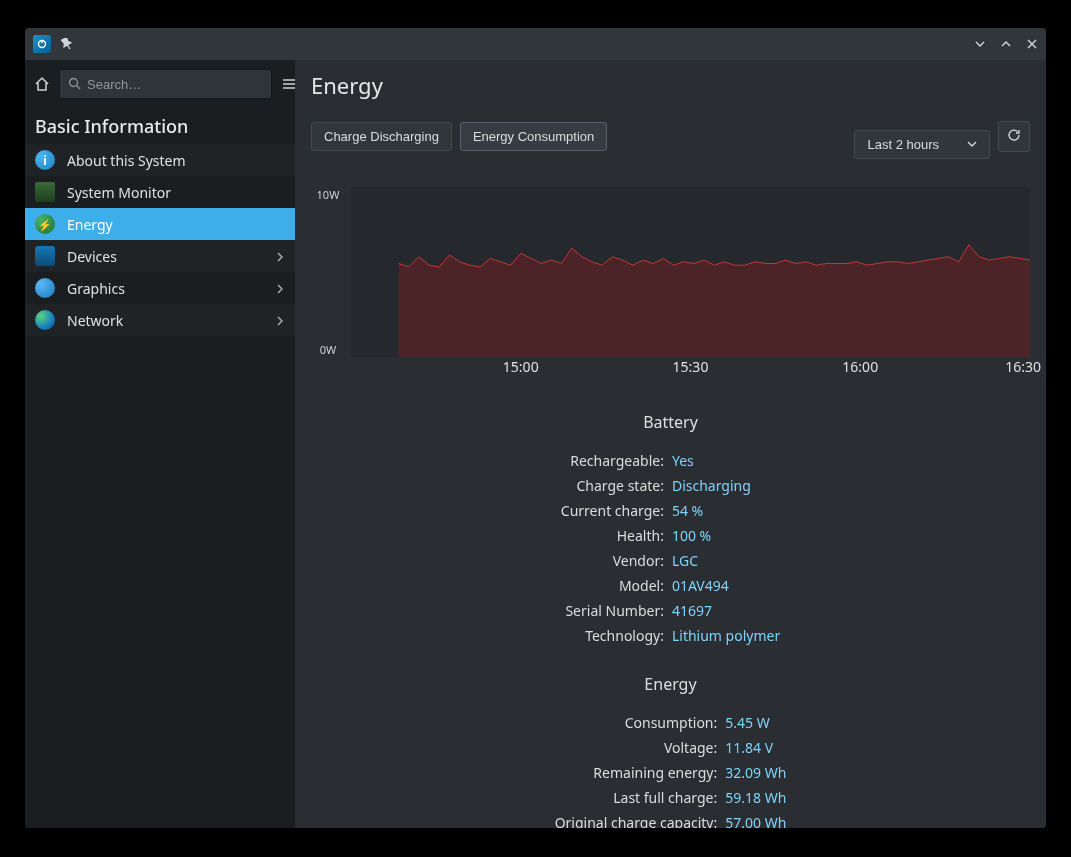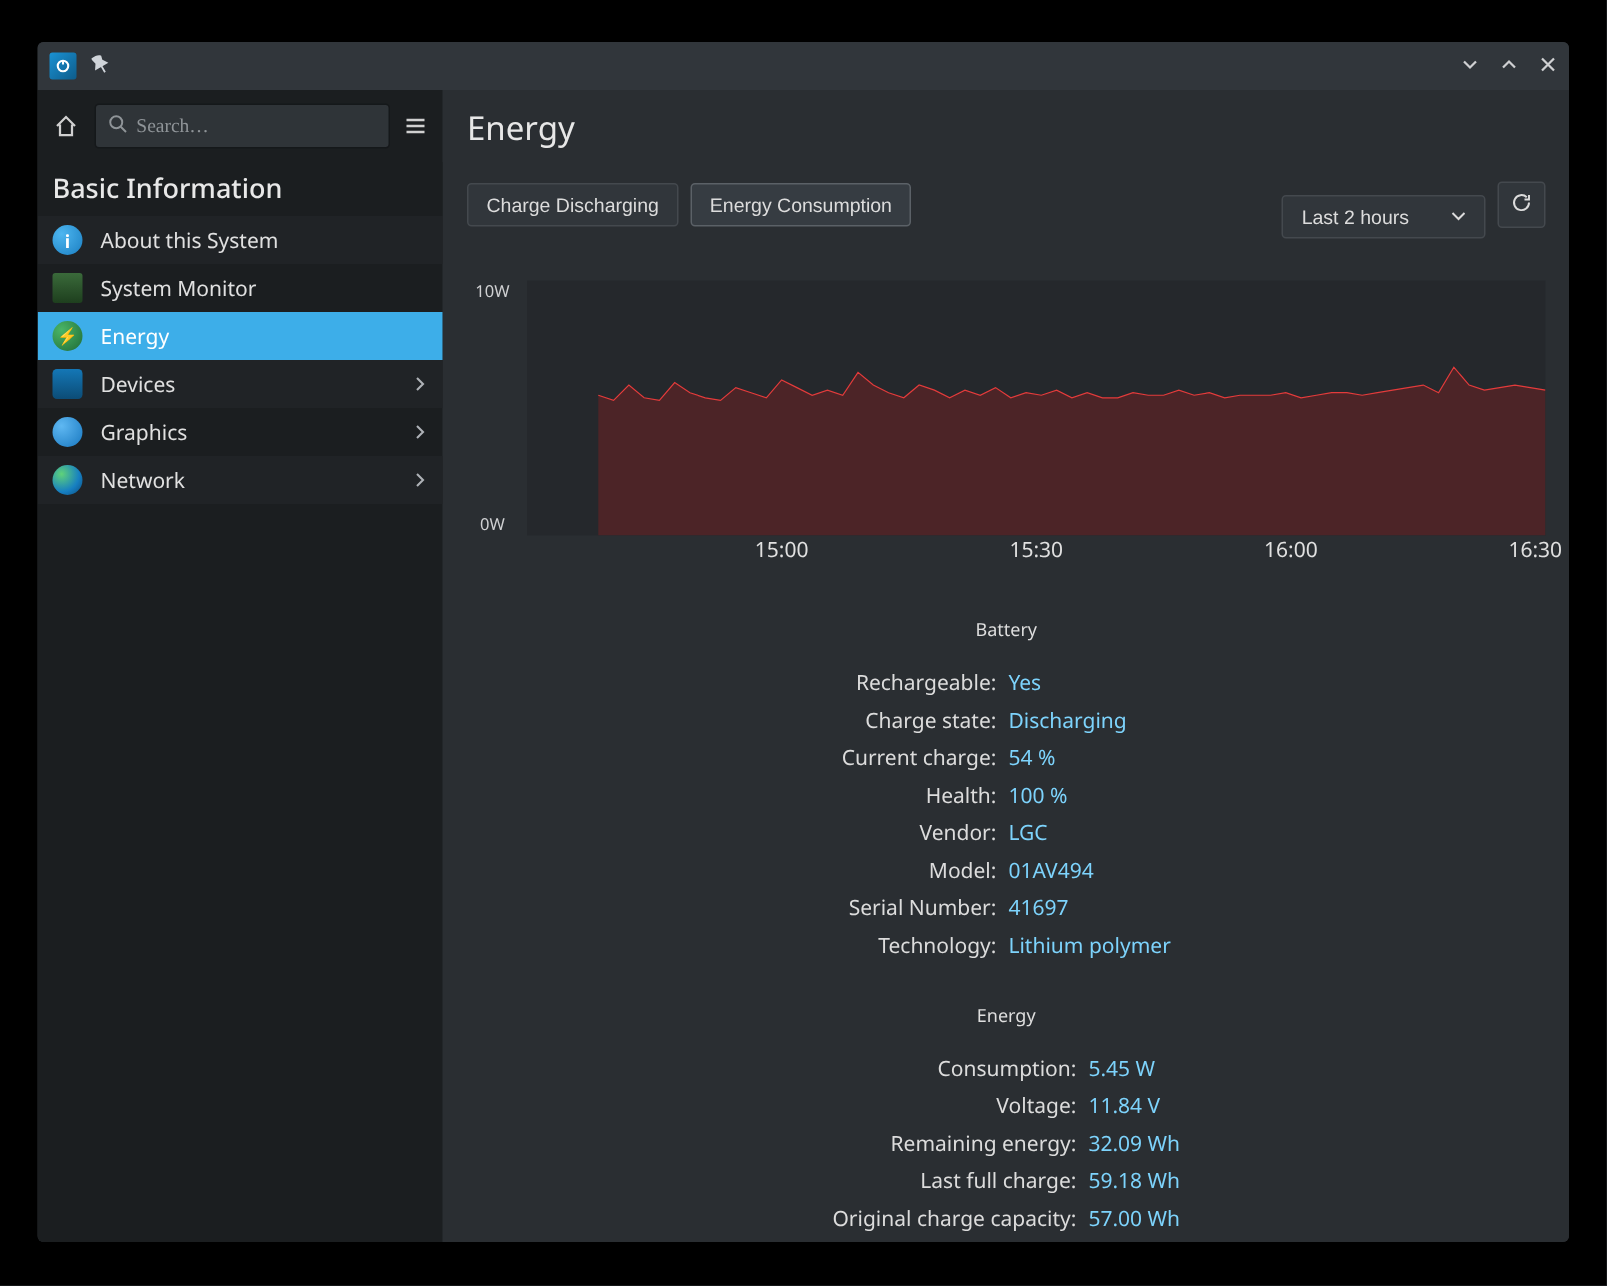--- a/index.html
+++ b/index.html
@@ -74,21 +74,20 @@
   padding: 0 8px;
   gap: 6px;
 }
 .search-wrap input {
   flex: 1;
   background: transparent;
   border: none;
   outline: none;
   color: #d0d0d0;
   font-size: 13px;
-  font-family: Liberation Serif, serif;
 }
 .search-wrap input::placeholder { color: #8f9498; }
 .hamburger-btn {
   width: 28px; height: 28px;
   display: flex; align-items: center; justify-content: center;
   color: #d0d0d0;
 }
 .section-header {
   padding: 6px 10px;
   font-size: 18px;
@@ -160,21 +159,21 @@
 .chart-plot {
   flex: 1;
   height: 170px;
   background: #25282c;
   position: relative;
 }
 .chart-svg { width: 100%; height: 100%; display: block; }
 .xlabel { position: absolute; transform: translateX(-50%); }
 .xlabels-row { position: relative; height: 14px; }
 .info-section { margin-top: 40px; text-align: center; }
-.info-title { font-size: 12px; color: #dedede; margin-bottom: 18px; }
+.info-title { font-size: 16px; color: #dedede; margin-bottom: 18px; }
 .info-grid {
   display: inline-grid;
   grid-template-columns: auto auto;
   column-gap: 8px;
   row-gap: 6px;
   text-align: left;
 }
 .info-key { text-align: right; color: #dcdcdc; }
 .info-val { text-align: left; color: #7dd3fc; }
 </style>

